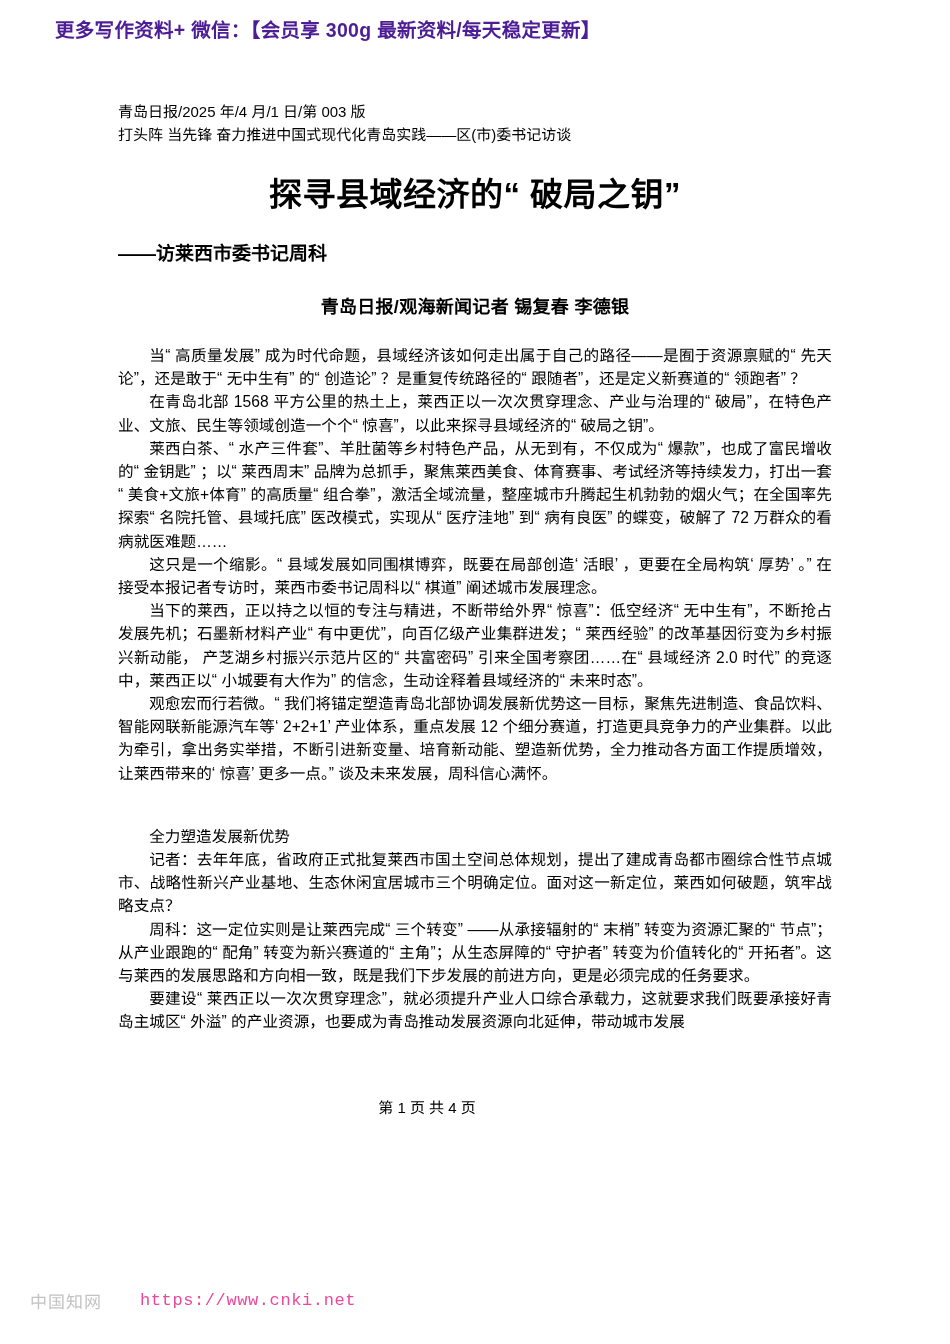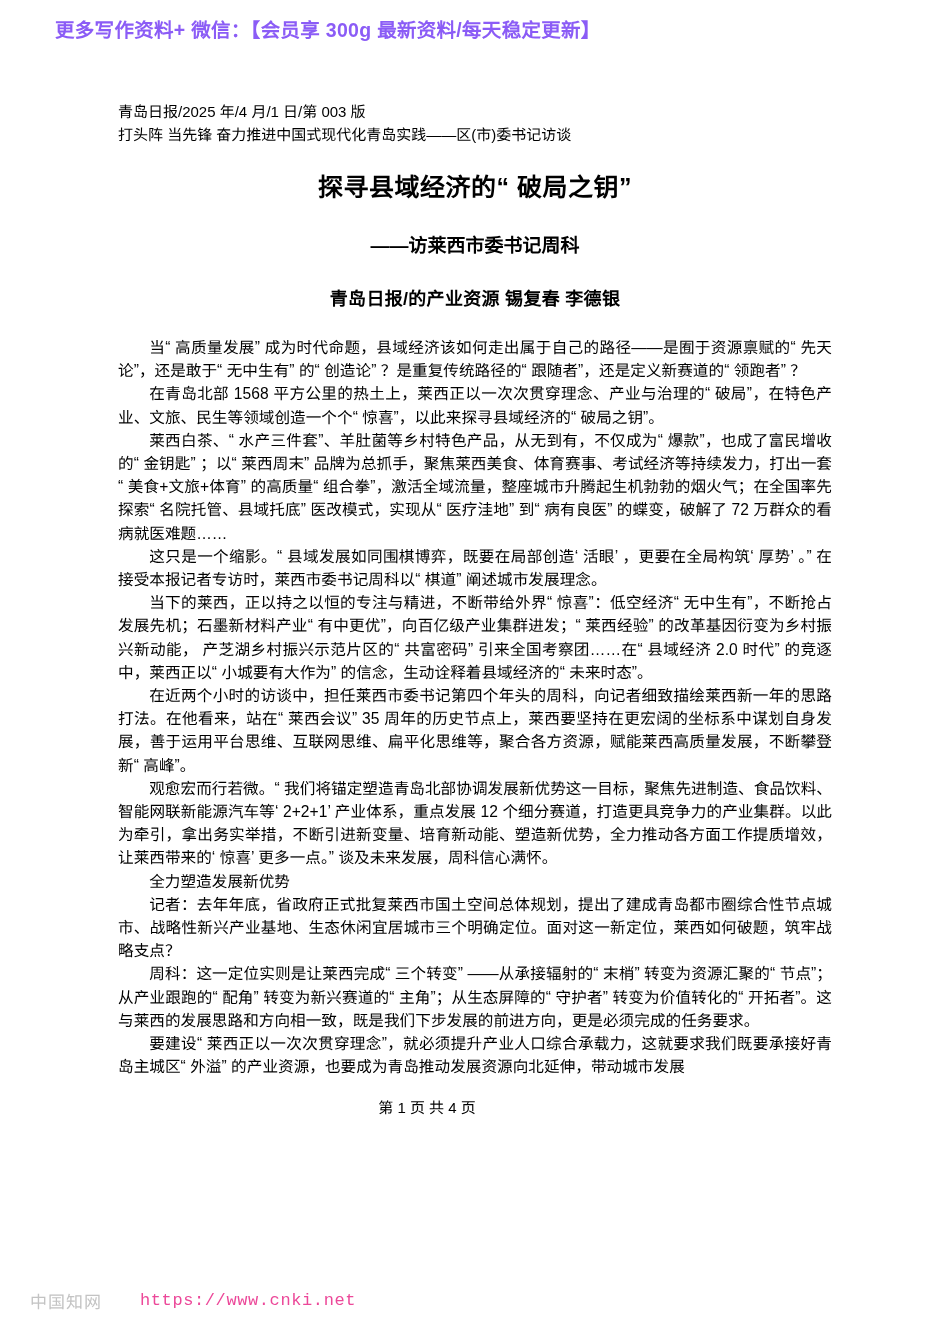--- a/index.html
+++ b/index.html
@@ -17,21 +17,21 @@
     overflow: hidden;
   }
 
   
   .promo {
     position: absolute;
     left: 55px;
     top: 14px;
     font-size: 19.5px;
     font-weight: bold;
-    color: #8b5cf6;
+    color: #4c1d95;
     letter-spacing: 0.3px;
     white-space: nowrap;
   }
 
   
   .page {
     position: absolute;
     left: 118px;
     top: 100px;
     width: 714px;
@@ -39,29 +39,28 @@
 
   .masthead {
     font-size: 15px;
     line-height: 23px;
     color: #000;
     white-space: nowrap;
   }
 
   .title {
     text-align: center;
-    font-size: 25px;
+    font-size: 33px;
     font-weight: bold;
     line-height: 34px;
-    margin-top: 24px;
+    margin-top: 32px;
     letter-spacing: 0.5px;
   }
 
   .subtitle {
-    text-align: center;
     font-size: 19px;
     font-weight: bold;
     line-height: 30px;
     margin-top: 27px;
   }
 
   .byline {
     text-align: center;
     font-size: 18px;
     font-weight: bold;
@@ -79,20 +78,21 @@
     font-size: 15.6px;
     line-height: 23.2px;
     text-align: justify;
     text-justify: inter-ideograph;
     text-indent: 2em;
     letter-spacing: 0.05px;
   }
 
   .article p.noindent {
     text-align: left;
+    margin-top: 40px;
   }
 
   
   .footer-pageno {
     position: absolute;
     left: 0;
     top: 1096px;
     width: 950px;
     text-align: center;
     padding-right: 96px;
@@ -134,29 +134,28 @@
 
   <div class="masthead">
     <div>青岛日报/2025 年/4 月/1 日/第 003 版</div>
     <div>打头阵 当先锋 奋力推进中国式现代化青岛实践——区(市)委书记访谈</div>
   </div>
 
   <h1 class="title">探寻县域经济的“ 破局之钥”</h1>
 
   <h2 class="subtitle">——访莱西市委书记周科</h2>
 
-  <div class="byline">青岛日报/的产业资源 锡复春  李德银</div>
+  <div class="byline">青岛日报/观海新闻记者 锡复春  李德银</div>
 
   <div class="article">
     <p>当“ 高质量发展” 成为时代命题，县域经济该如何走出属于自己的路径——是囿于资源禀赋的“ 先天论”，还是敢于“ 无中生有” 的“ 创造论” ？是重复传统路径的“ 跟随者”，还是定义新赛道的“ 领跑者” ？</p>
     <p>在青岛北部 1568 平方公里的热土上，莱西正以一次次贯穿理念、产业与治理的“ 破局”，在特色产业、文旅、民生等领域创造一个个“ 惊喜”，以此来探寻县域经济的“ 破局之钥”。</p>
     <p>莱西白茶、“ 水产三件套”、羊肚菌等乡村特色产品，从无到有，不仅成为“ 爆款”，也成了富民增收的“ 金钥匙” ；以“ 莱西周末” 品牌为总抓手，聚焦莱西美食、体育赛事、考试经济等持续发力，打出一套“ 美食+文旅+体育” 的高质量“ 组合拳”，激活全域流量，整座城市升腾起生机勃勃的烟火气；在全国率先探索“ 名院托管、县域托底” 医改模式，实现从“ 医疗洼地” 到“ 病有良医” 的蝶变，破解了 72 万群众的看病就医难题……</p>
     <p>这只是一个缩影。“ 县域发展如同围棋博弈，既要在局部创造‘ 活眼’ ，更要在全局构筑‘ 厚势’ 。” 在接受本报记者专访时，莱西市委书记周科以“ 棋道” 阐述城市发展理念。</p>
     <p>当下的莱西，正以持之以恒的专注与精进，不断带给外界“ 惊喜”：低空经济“ 无中生有”，不断抢占发展先机；石墨新材料产业“ 有中更优”，向百亿级产业集群进发；“ 莱西经验” 的改革基因衍变为乡村振兴新动能， 产芝湖乡村振兴示范片区的“ 共富密码” 引来全国考察团……在“ 县域经济 2.0 时代” 的竞逐中，莱西正以“ 小城要有大作为” 的信念，生动诠释着县域经济的“ 未来时态”。</p>
-    <p>在近两个小时的访谈中，担任莱西市委书记第四个年头的周科，向记者细致描绘莱西新一年的思路打法。在他看来，站在“ 莱西会议” 35 周年的历史节点上，莱西要坚持在更宏阔的坐标系中谋划自身发展，善于运用平台思维、互联网思维、扁平化思维等，聚合各方资源，赋能莱西高质量发展，不断攀登新“ 高峰”。</p>
     <p>观愈宏而行若微。“ 我们将锚定塑造青岛北部协调发展新优势这一目标，聚焦先进制造、食品饮料、智能网联新能源汽车等‘ 2+2+1’ 产业体系，重点发展 12 个细分赛道，打造更具竞争力的产业集群。以此为牵引，拿出务实举措，不断引进新变量、培育新动能、塑造新优势，全力推动各方面工作提质增效，让莱西带来的‘ 惊喜’ 更多一点。” 谈及未来发展，周科信心满怀。</p>
     <p class="noindent">全力塑造发展新优势</p>
     <p>记者：去年年底，省政府正式批复莱西市国土空间总体规划，提出了建成青岛都市圈综合性节点城市、战略性新兴产业基地、生态休闲宜居城市三个明确定位。面对这一新定位，莱西如何破题，筑牢战略支点？</p>
     <p>周科：这一定位实则是让莱西完成“ 三个转变” ——从承接辐射的“ 末梢” 转变为资源汇聚的“ 节点”；从产业跟跑的“ 配角” 转变为新兴赛道的“ 主角”；从生态屏障的“ 守护者” 转变为价值转化的“ 开拓者”。这与莱西的发展思路和方向相一致，既是我们下步发展的前进方向，更是必须完成的任务要求。</p>
     <p>要建设“ 莱西正以一次次贯穿理念”，就必须提升产业人口综合承载力，这就要求我们既要承接好青岛主城区“ 外溢” 的产业资源，也要成为青岛推动发展资源向北延伸，带动城市发展</p>
   </div>
 </div>
 
 <div class="footer-pageno">第 1 页 共 4 页</div>
 

